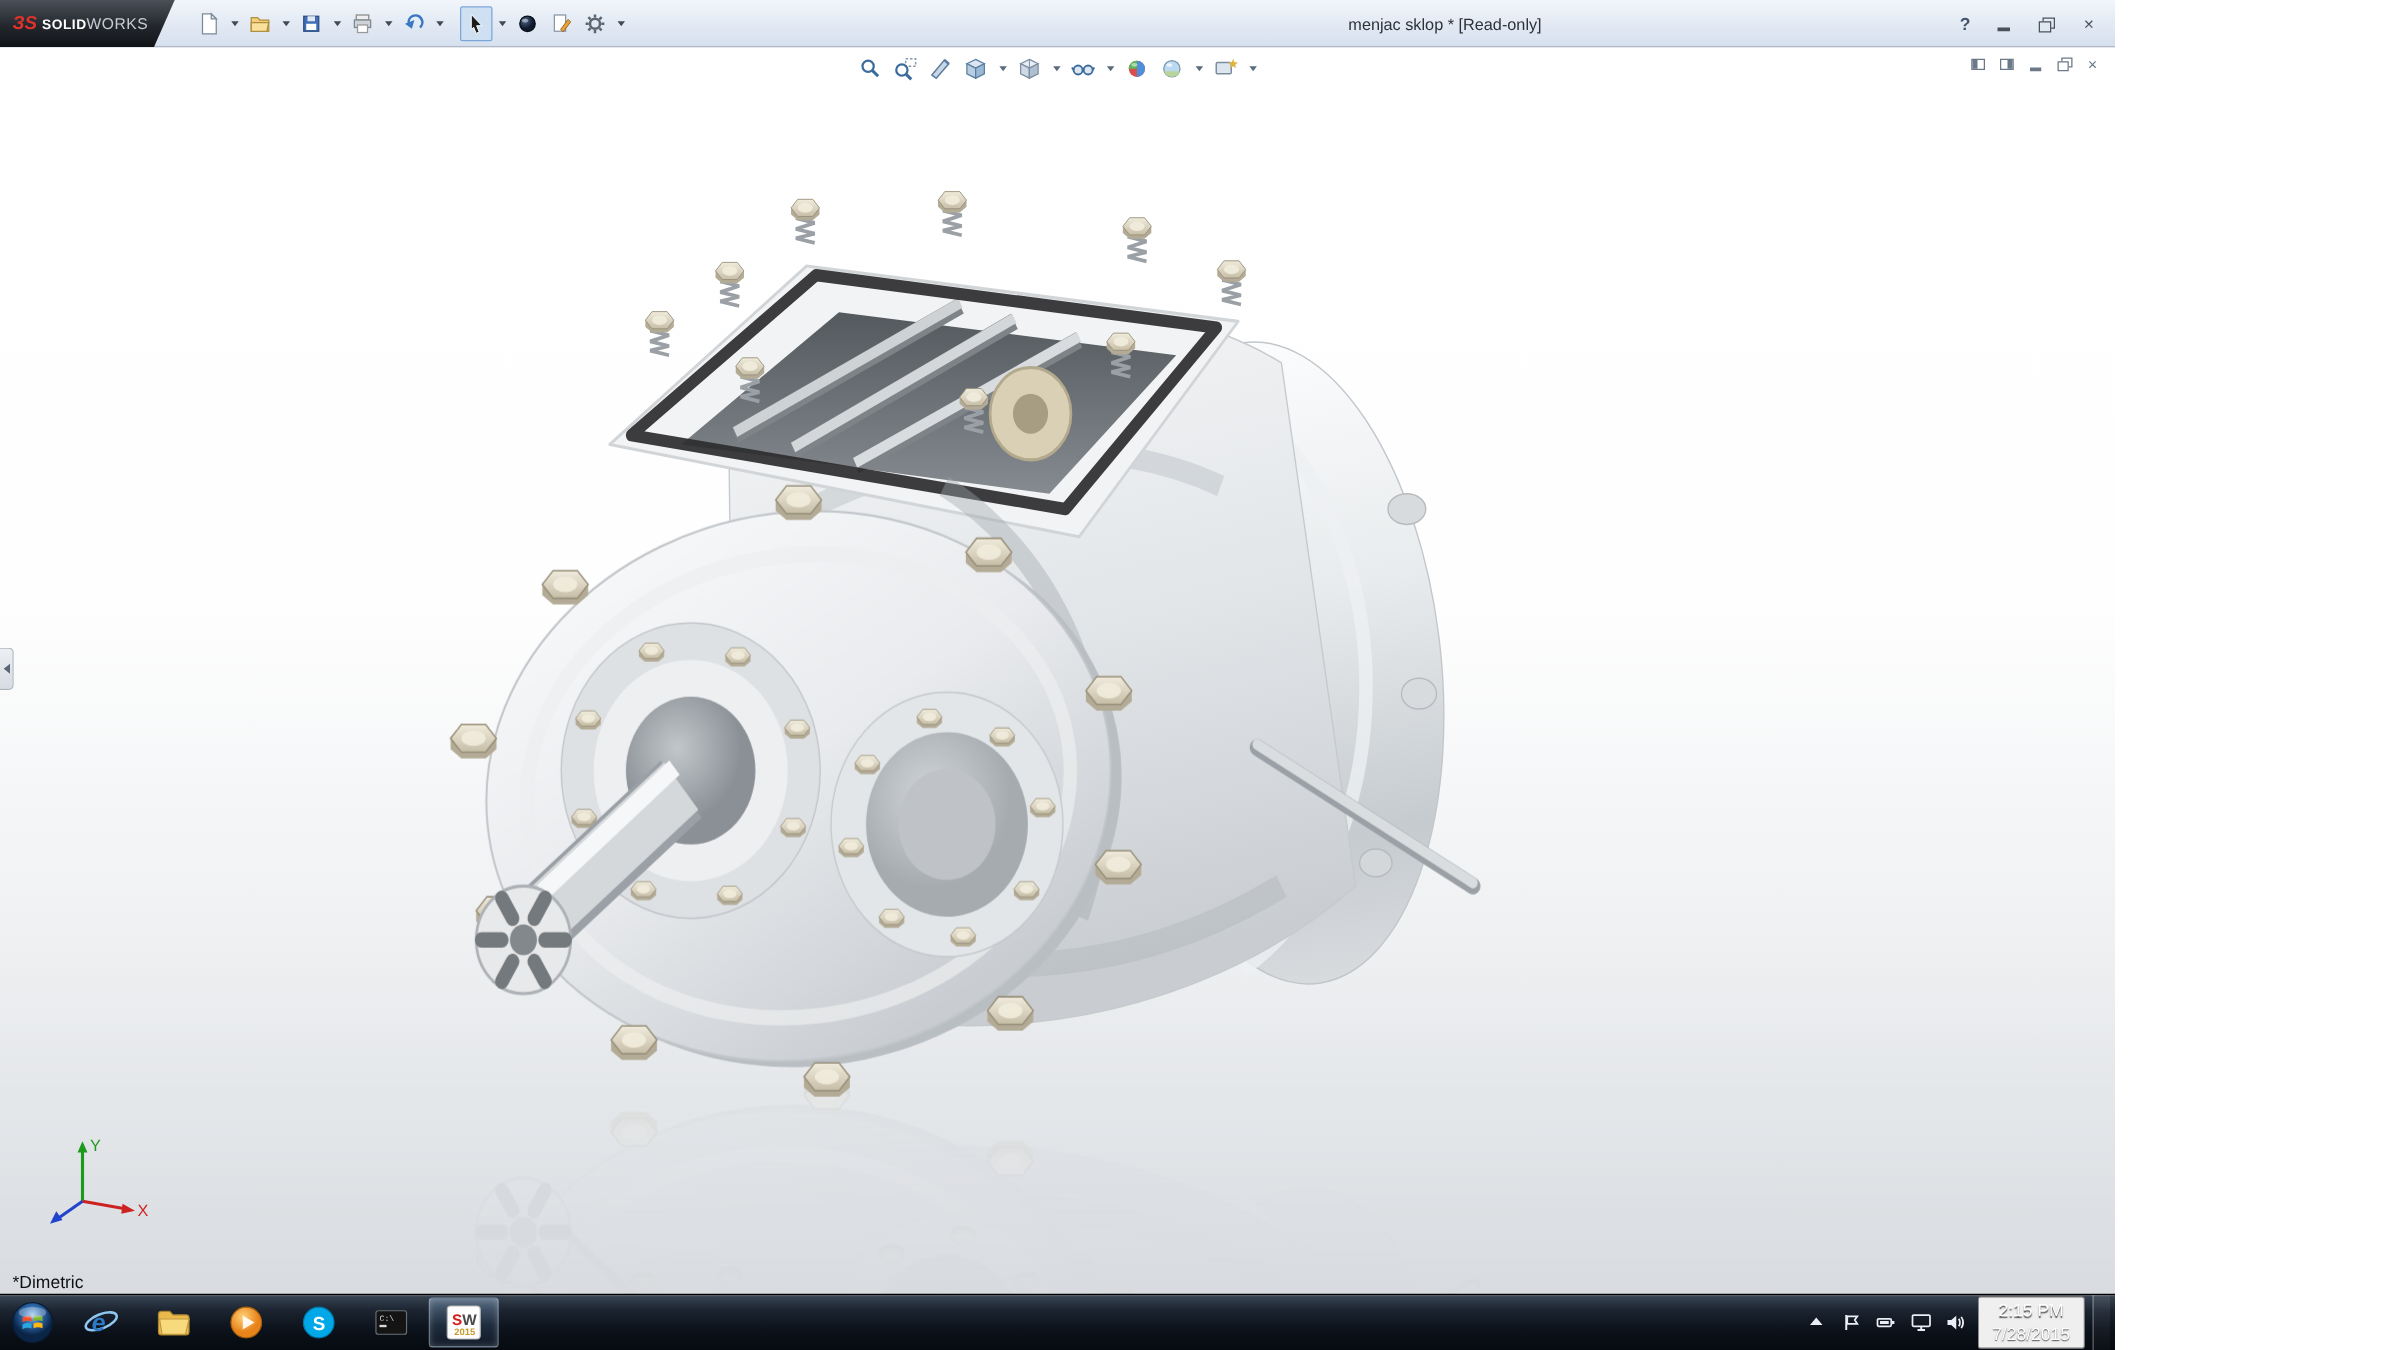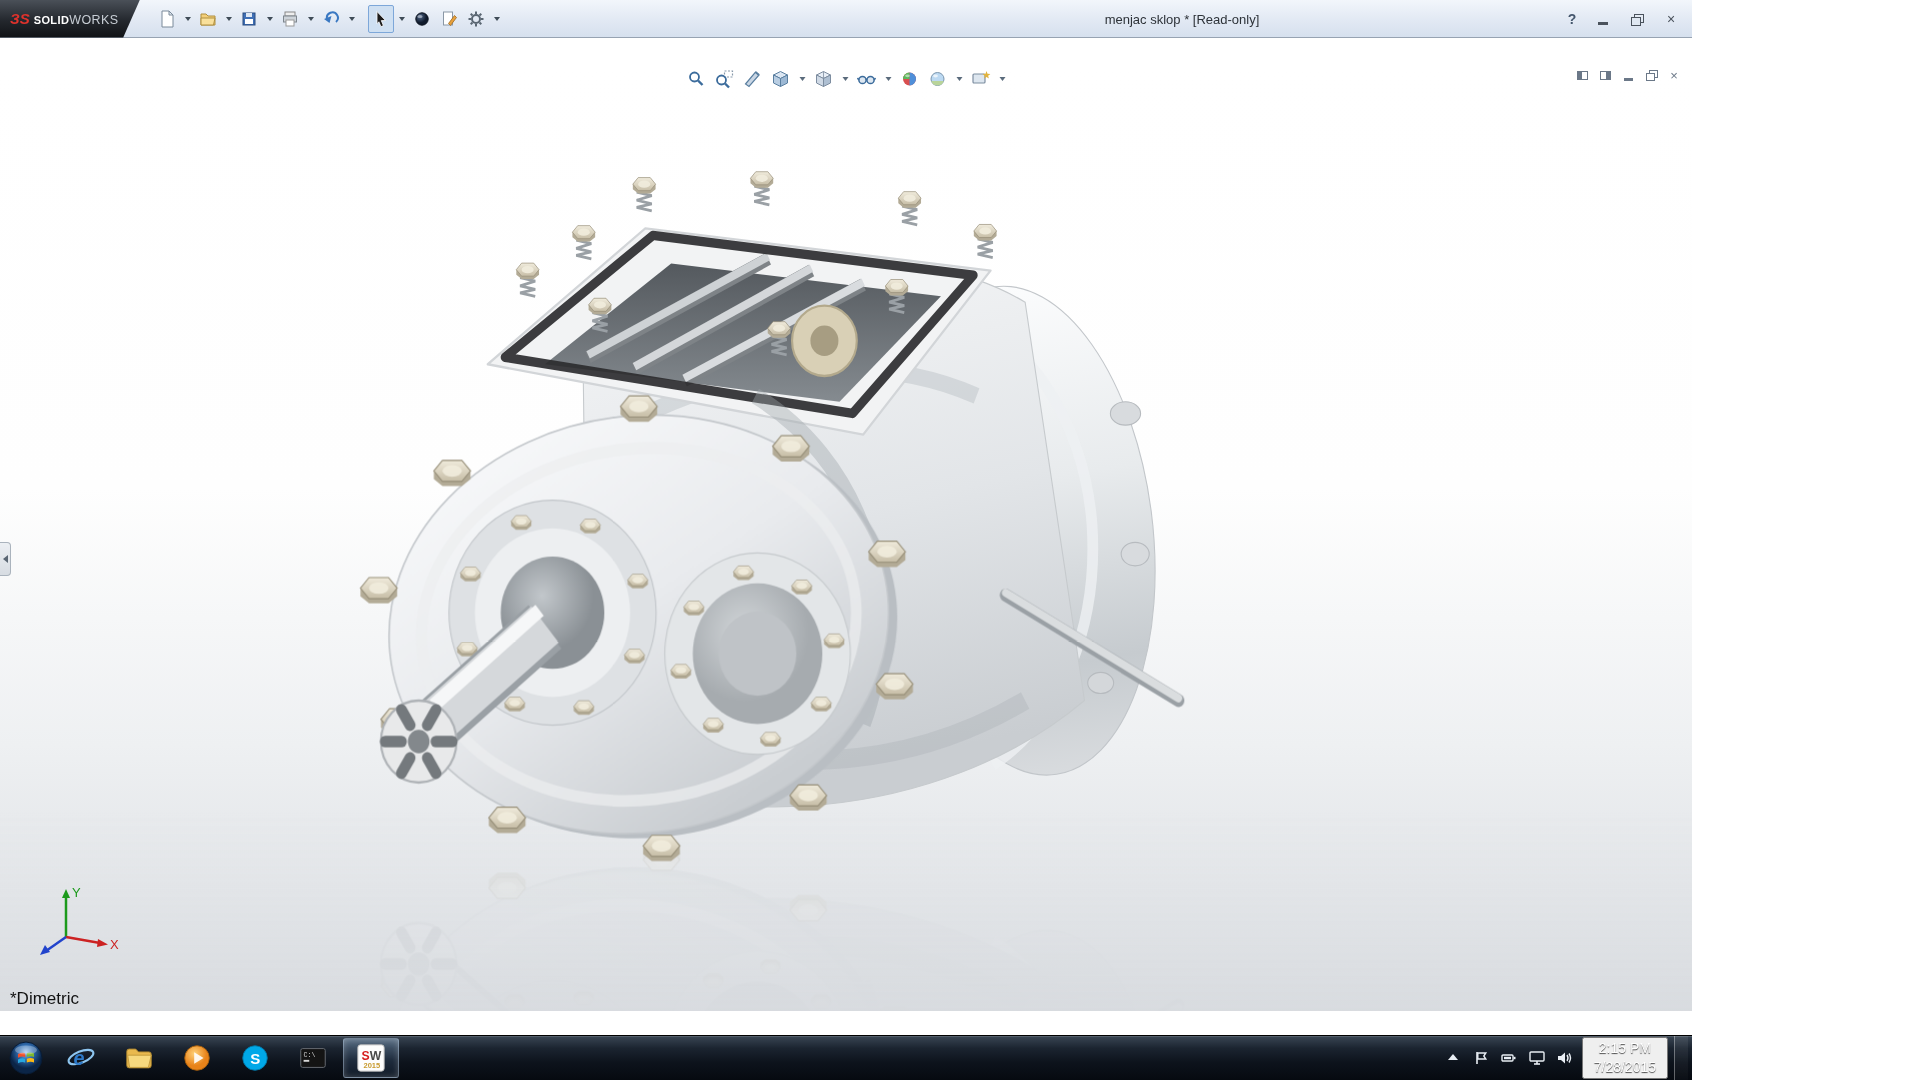--- a/index.html
+++ b/index.html
@@ -1,36 +1,36 @@
 <!DOCTYPE html>
 <html><head>
 <meta charset="utf-8">
 <style>
   * { margin:0; padding:0; box-sizing:border-box; }
   html,body { width:1920px; height:1080px; overflow:hidden; font-family:"Liberation Sans", sans-serif; }
-  .app { width:1692px; height:1080px; display:flex; flex-direction:column; background:#fff;gap:24px; }
+  .app { width:1692px; height:1080px; display:flex; flex-direction:column; background:#fff; }
 
   
   .titlebar { position:relative; height:38px; flex:0 0 38px;
     background:linear-gradient(#f2f6fb, #e3eaf4 50%, #d6e0ee);
     border-bottom:1px solid #97a3b2; display:flex; align-items:center; }
   .brand { height:38px; width:140px; display:flex; align-items:center; gap:4px; padding-left:10px;
     background:linear-gradient(#4a5058, #23272d 55%, #101215);
     clip-path:polygon(0 0, 100% 0, 88% 100%, 0 100%); }
   .logo-ds { color:#e0322c; font-weight:bold; font-style:italic; font-size:15px; }
   .brand-bold { color:#ffffff; font-weight:bold; font-size:11px; letter-spacing:.4px; }
   .brand-light { color:#c7cdd4; font-size:12.5px; letter-spacing:.4px;text-align:right; }
   .toolbar { display:flex; align-items:center; margin-left:14px; gap:1px; }
   .tb-btn { width:26px; height:28px; border:1px solid transparent; background:transparent;
     display:flex; align-items:center; justify-content:center; border-radius:2px; cursor:default; }
   .tb-btn.pressed { background:#cfe0f2; border-color:#7da7d9; }
   .caret-btn { width:13px; height:28px; border:none; background:transparent; display:flex; align-items:center; justify-content:center; }
   .caret { width:0; height:0; border-left:3.5px solid transparent; border-right:3.5px solid transparent; border-top:4px solid #3f4b57; }
   .tb-sep { width:8px; }
-  .doc-title { position:absolute; left:1182px; transform:translateX(-50%); top:0; height:38px;
+  .doc-title { position:absolute; left:1156px; transform:translateX(-50%); top:0; height:38px;
     display:flex; align-items:center; font-size:13px; color:#2d3238; white-space:nowrap;text-align:center; }
   .title-right { position:absolute; right:6px; top:0; height:38px; display:flex; align-items:center; gap:4px; }
   .help-btn { width:24px; height:24px; border:none; background:transparent; font-size:14px; font-weight:bold; color:#44566c; }
   .win-btn { width:30px; height:22px; border:1px solid transparent; background:transparent;
     display:flex; align-items:center; justify-content:center; border-radius:2px; }
   .ic-min { width:10px; height:3px; background:#4a525c; margin-top:8px; }
   .ic-restore { position:relative; width:12px; height:10px; }
   .ic-restore:before { content:""; position:absolute; left:3px; top:0; width:8px; height:7px; border:1.5px solid #4a525c; }
   .ic-restore:after { content:""; position:absolute; left:0; top:3px; width:8px; height:7px; border:1.5px solid #4a525c; background:#dfe7f1; }
   .ic-close { font-size:14px; color:#4a525c; line-height:1; }
@@ -54,21 +54,21 @@
   .dw-restore { position:relative; width:11px; height:10px; }
   .dw-restore:before { content:""; position:absolute; left:3px; top:0; width:7px; height:6px; border:1.5px solid #6b7888; }
   .dw-restore:after { content:""; position:absolute; left:0; top:3px; width:7px; height:6px; border:1.5px solid #6b7888; background:#fff; }
   .dw-close { font-size:13px; color:#6b7888; line-height:1; }
 
   .left-tab { position:absolute; left:0; top:480px; width:11px; height:34px;
     background:linear-gradient(#eceff3,#d7dce2); border:1px solid #aab3bd; border-left:none;
     border-radius:0 4px 4px 0; display:flex; align-items:center; justify-content:center; }
   .left-tab .tri { width:0; height:0; border-top:4px solid transparent; border-bottom:4px solid transparent; border-right:5px solid #5a6673; }
 
-  .view-label { position:absolute; left:10px; bottom:2px; font-size:17px; color:#111;text-align:right; }
+  .view-label { position:absolute; left:10px; bottom:2px; font-size:14px; color:#111;text-align:right; }
   .triad { position:absolute; left:32px; bottom:52px; }
 
   
   .taskbar { position:relative; height:45px; flex:0 0 45px; display:flex; align-items:center;
     background:linear-gradient(#3a4654 0%, #1b2430 28%, #0d131c 60%, #060a10 100%);
     border-top:1px solid #000; box-shadow:inset 0 1px 0 rgba(255,255,255,.14); }
   .start-btn { width:52px; height:45px; border:none; background:transparent; display:flex; align-items:center; justify-content:center; }
   .task-btn { width:56px; height:40px; margin:0 1px; border:1px solid transparent; background:transparent;
     display:flex; align-items:center; justify-content:center; border-radius:3px; }
   .task-btn.active { background:linear-gradient(rgba(160,195,230,.38), rgba(70,100,135,.30) 55%, rgba(35,55,80,.35));

